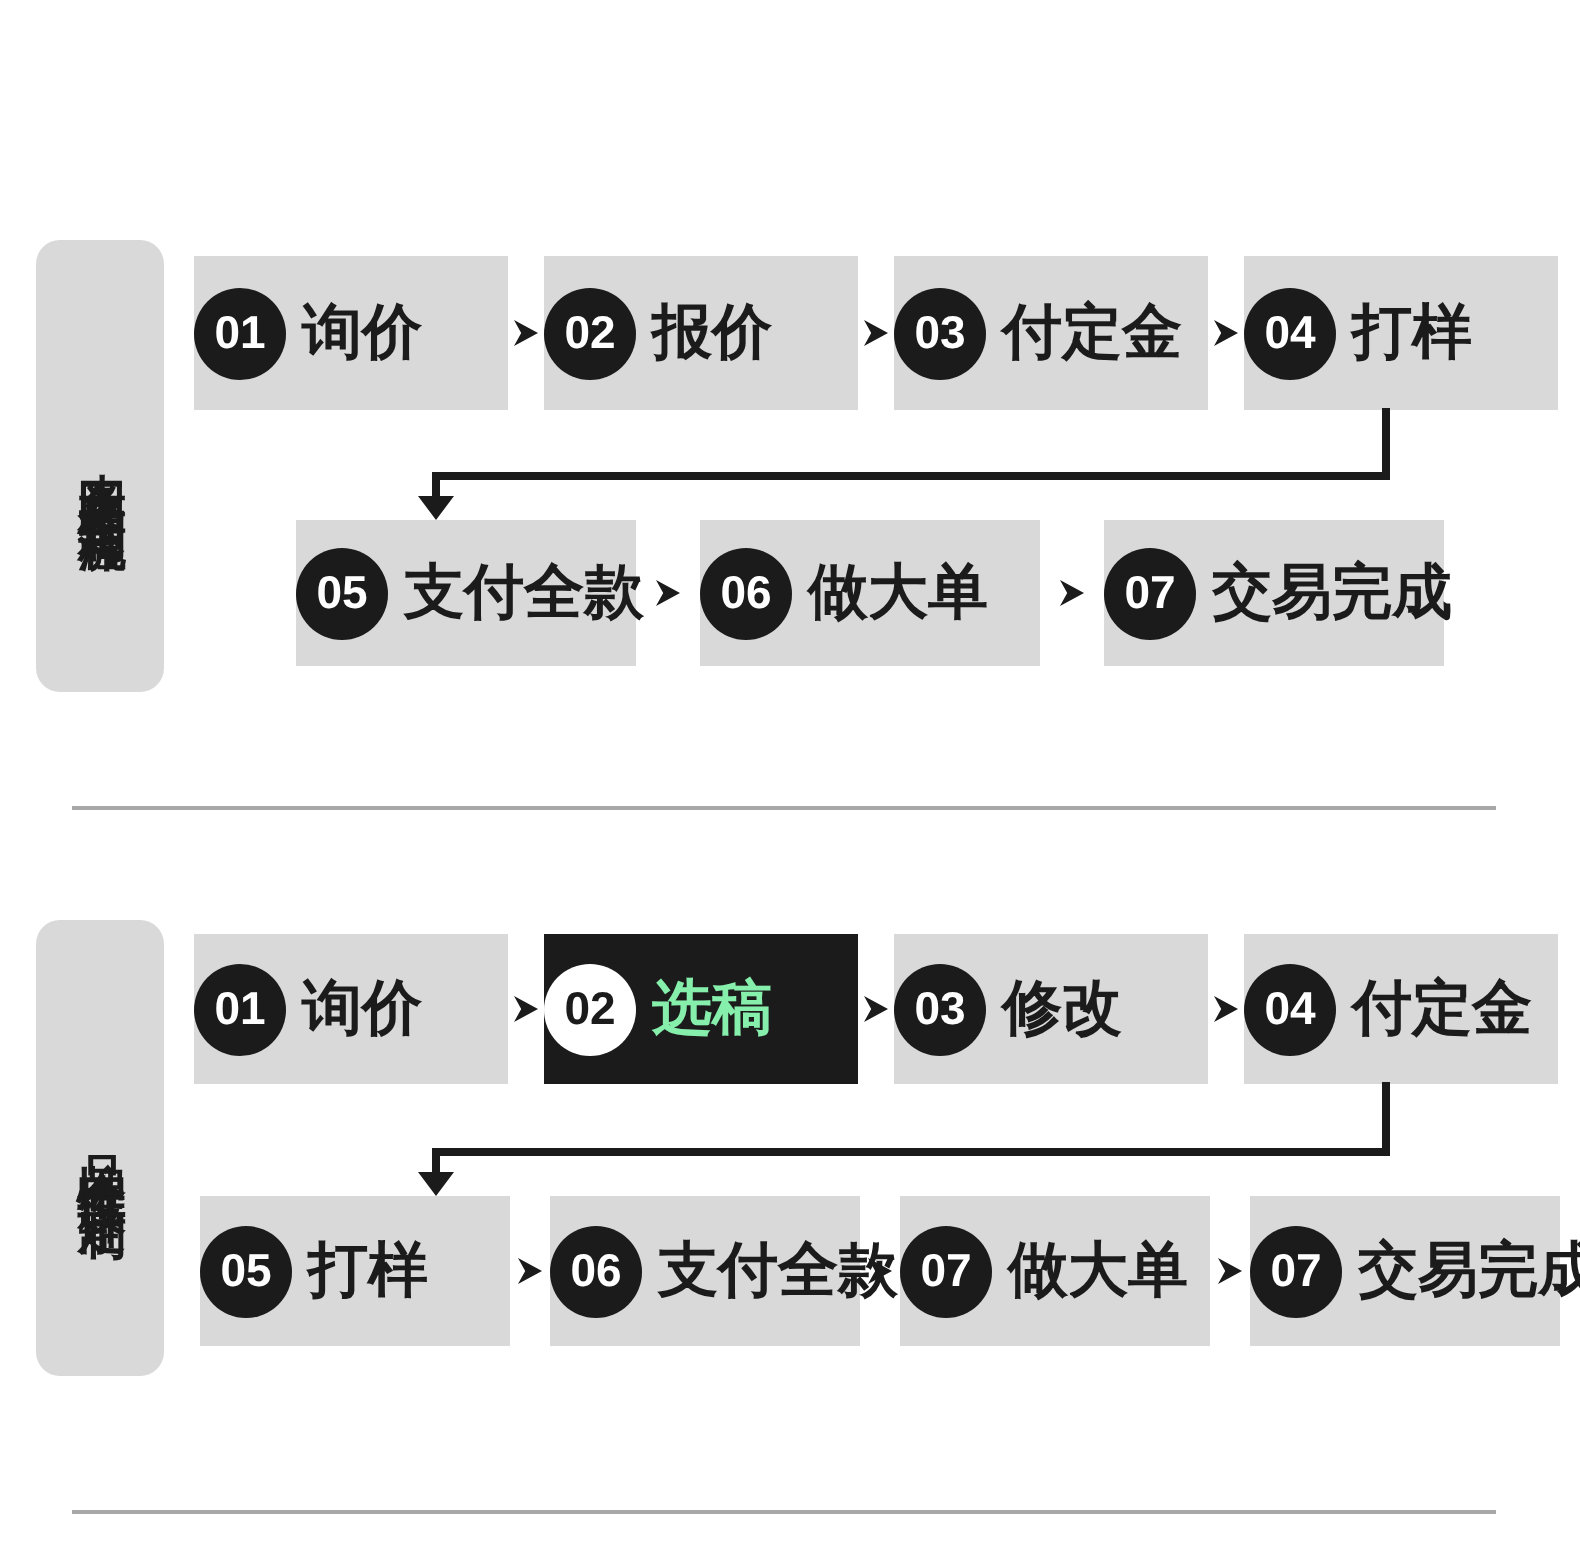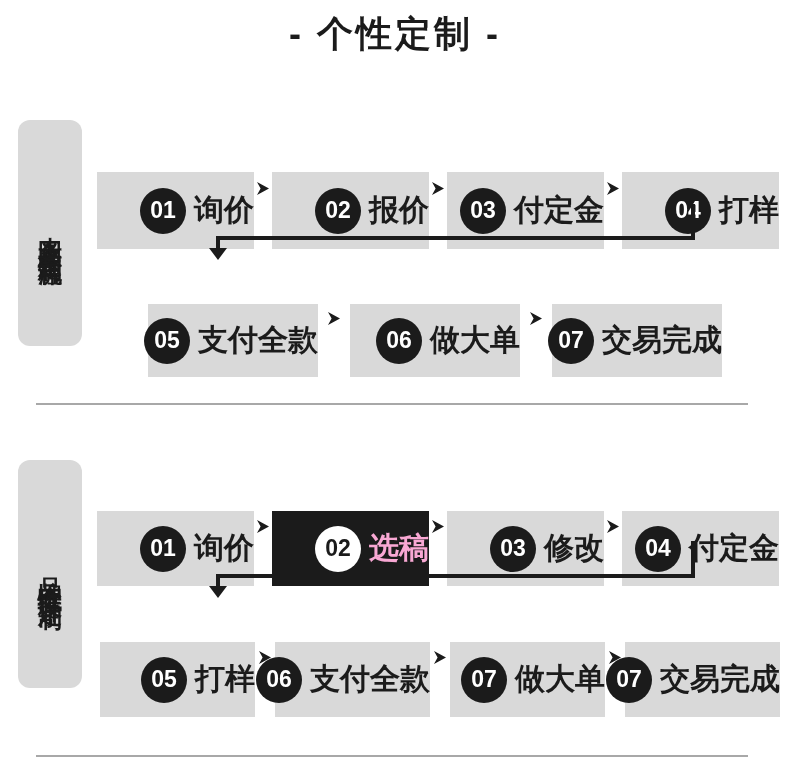--- a/index.html
+++ b/index.html
@@ -27,39 +27,39 @@
     font-size:24px;font-weight:bold;letter-spacing:4px;color:var(--ink);
   }
   .side-label.s1{top:120px;height:226px;}
   .side-label.s2{top:460px;height:228px;}
   .row{position:absolute;display:flex;align-items:center;}
   .r-s1r1{left:97px;top:128px;gap:3px;}
   .r-s1r2{left:148px;top:260px;gap:10px;}
   .r-s2r1{left:97px;top:467px;gap:3px;}
   .r-s2r2{left:100px;top:598px;gap:4px;}
   .step{
-    display:flex;align-items:center;justify-content:flex-end;
-    background:var(--box-bg);flex:0 0 auto;margin-top:44px;
+    display:flex;align-items:center;justify-content:flex-start;
+    background:var(--box-bg);flex:0 0 auto;
   }
   .r-s1r1 .step{width:157px;height:77px;}
   .r-s1r2 .step{width:170px;height:73px;}
   .r-s2r1 .step{width:157px;height:75px;}
   .r-s2r2 .step{width:155px;height:75px;}
   .badge{
     width:46px;height:46px;border-radius:50%;background:var(--ink);color:#fff;
     display:flex;align-items:center;justify-content:center;
     font-size:23px;font-weight:bold;flex:0 0 auto;letter-spacing:0;
   }
   .step-label{
     font-size:30px;font-weight:bold;color:var(--ink);
     margin-left:8px;white-space:nowrap;
   }
   .step.highlight{background:var(--ink);}
   .step.highlight .badge{background:#fff;color:var(--ink);}
-  .step.highlight .step-label{color:#f9a8d4;}
+  .step.highlight .step-label{color:#86efac;}
   .arrow{
     width:12px;height:13px;background:var(--ink);flex:0 0 auto;
     clip-path:polygon(0 0,100% 50%,0 100%,30% 50%);
   }
   .cline{position:absolute;background:var(--ink);}
   .cv1-s1{left:691px;top:204px;width:4px;height:36px;}
   .ch-s1{left:216px;top:236px;width:479px;height:4px;}
   .cv2-s1{left:216px;top:236px;width:4px;height:12px;}
   .cv1-s2{left:691px;top:541px;width:4px;height:37px;}
   .ch-s2{left:216px;top:574px;width:479px;height:4px;}
@@ -73,21 +73,20 @@
   .ca-s2{left:209px;top:586px;}
   .divider{position:absolute;left:36px;width:712px;height:2px;background:var(--divider);}
   .d1{top:403px;}
   .d2{top:755px;}
 </style>
 </head>
 <body>
 
 <div class="canvas">
 
-  <h1 class="title">- 个性定制 -</h1>
 
   <div class="side-label s1">来图来样定制流程</div>
   <div class="row r-s1r1">
   <div class="step">
     <span class="badge">01</span>
     <span class="step-label">询价</span>
   </div>
 
   <span class="arrow"></span>
 

